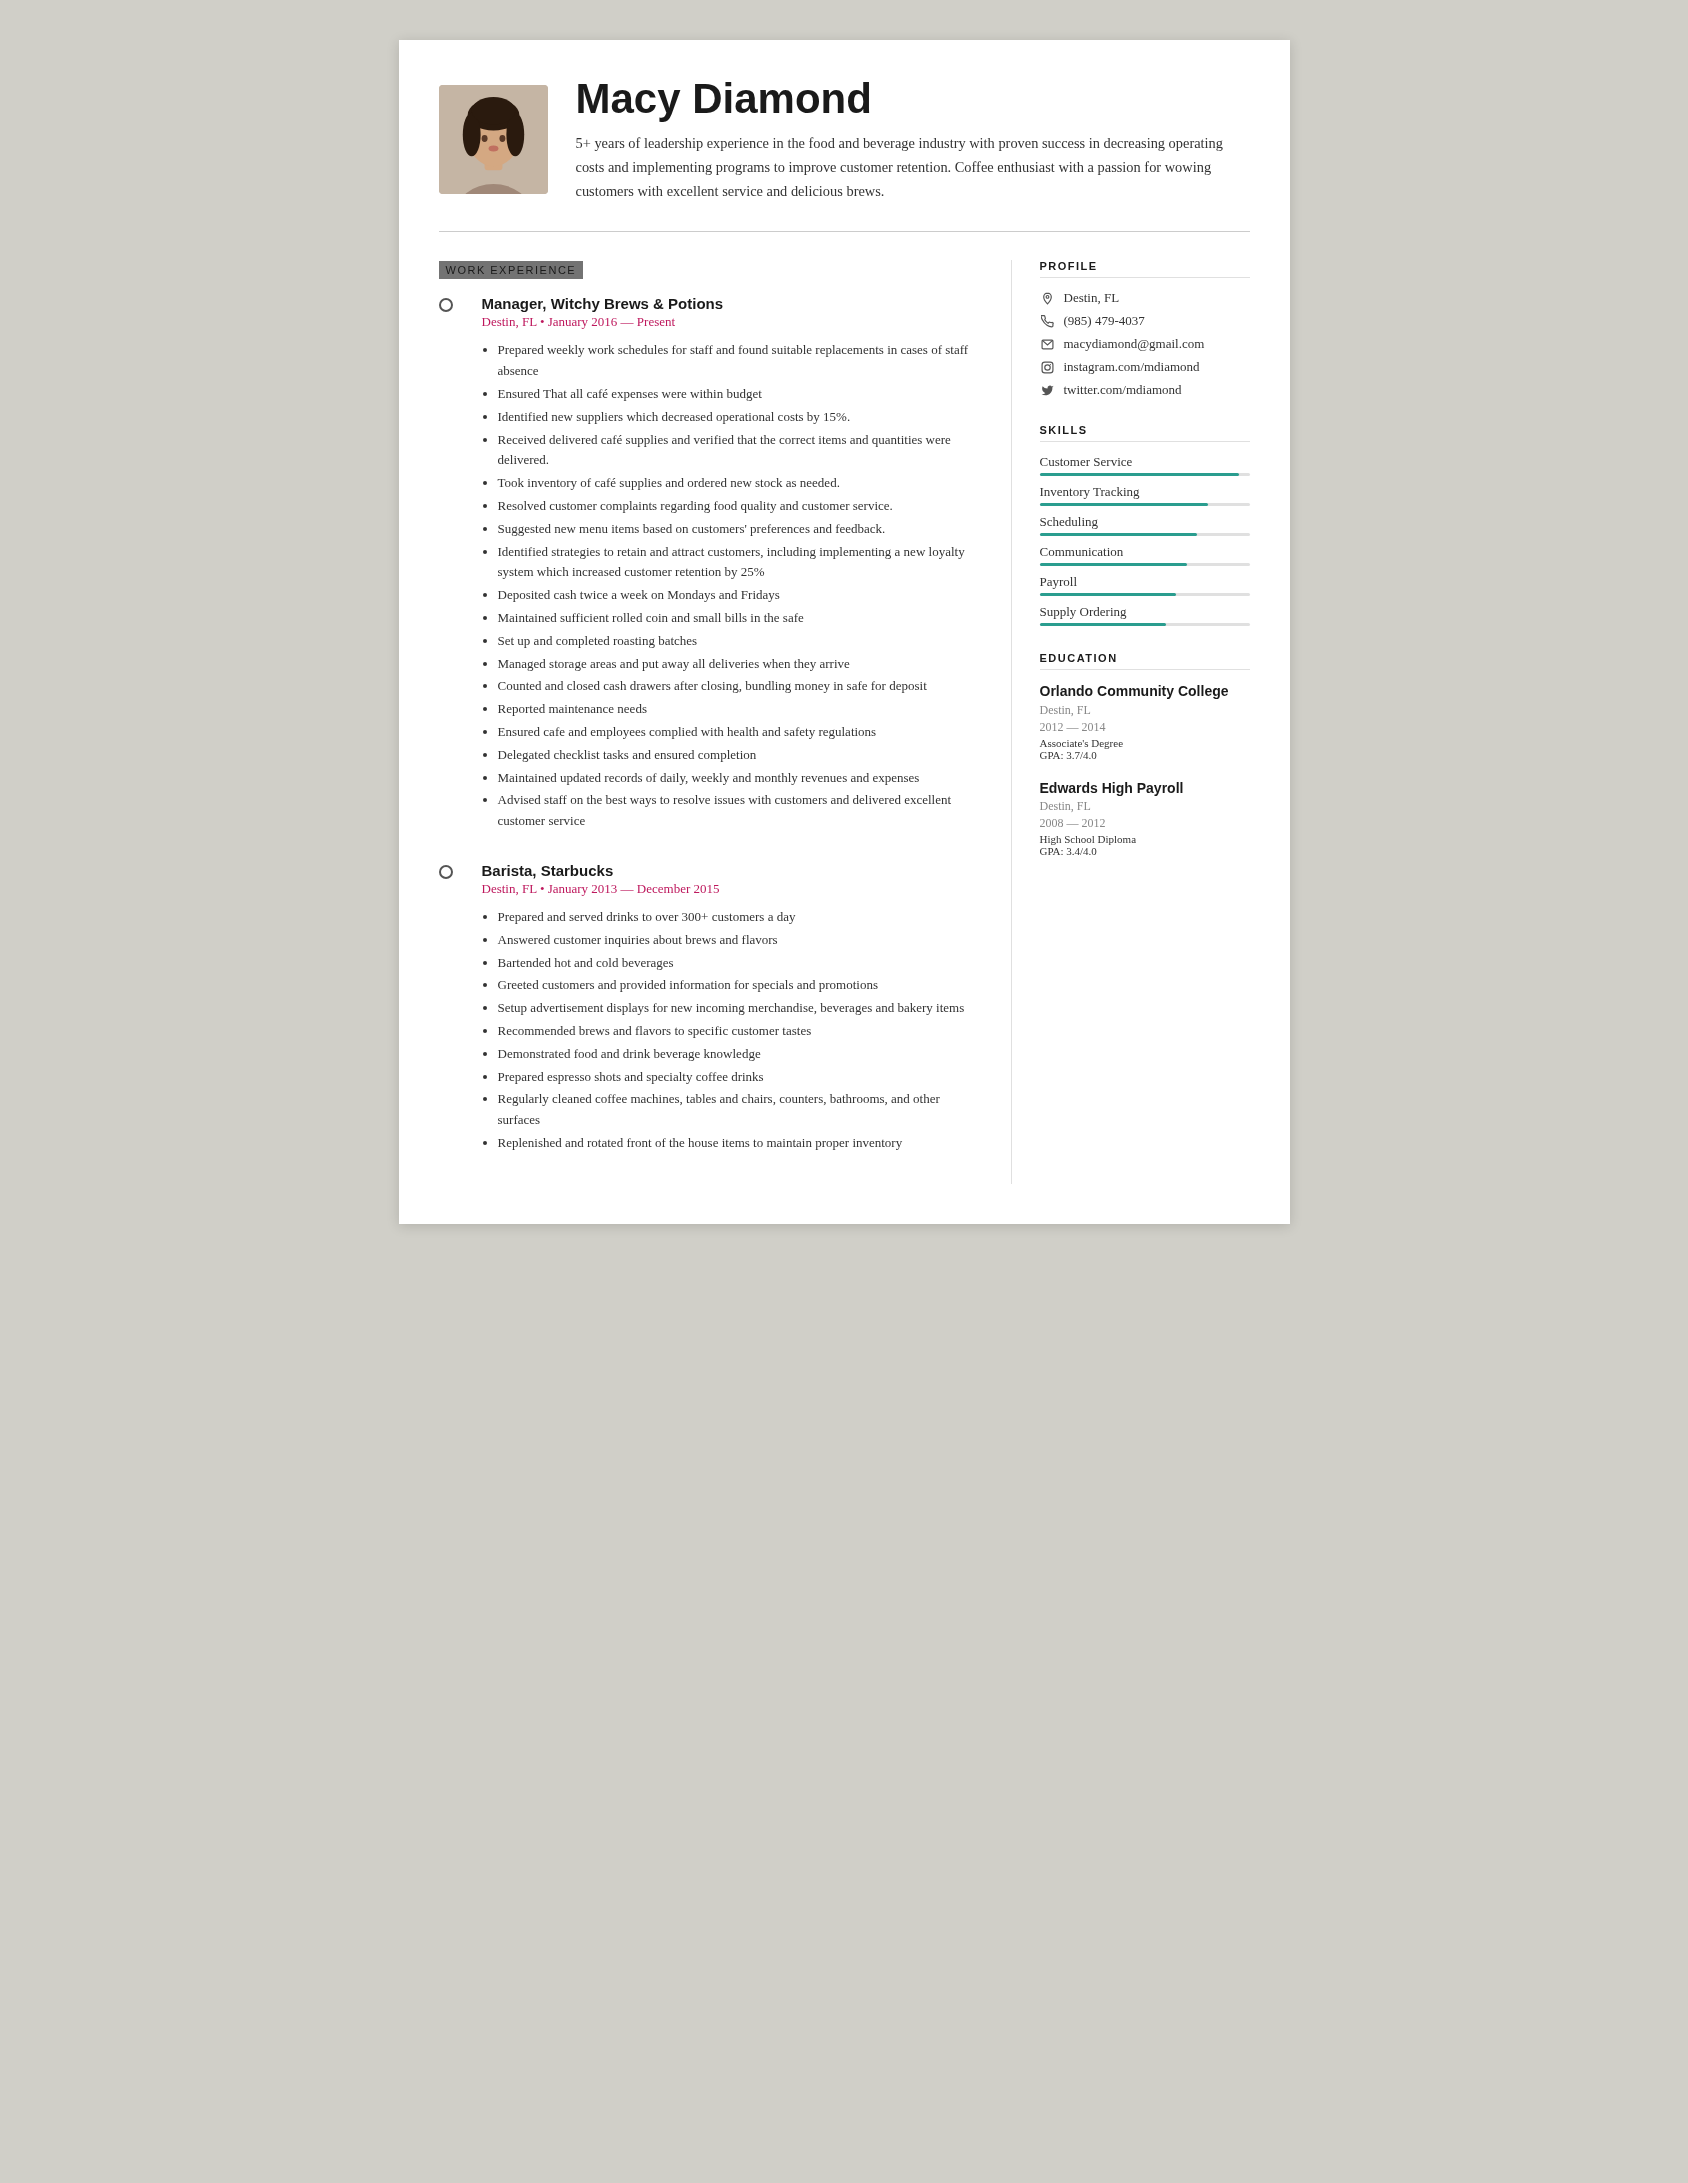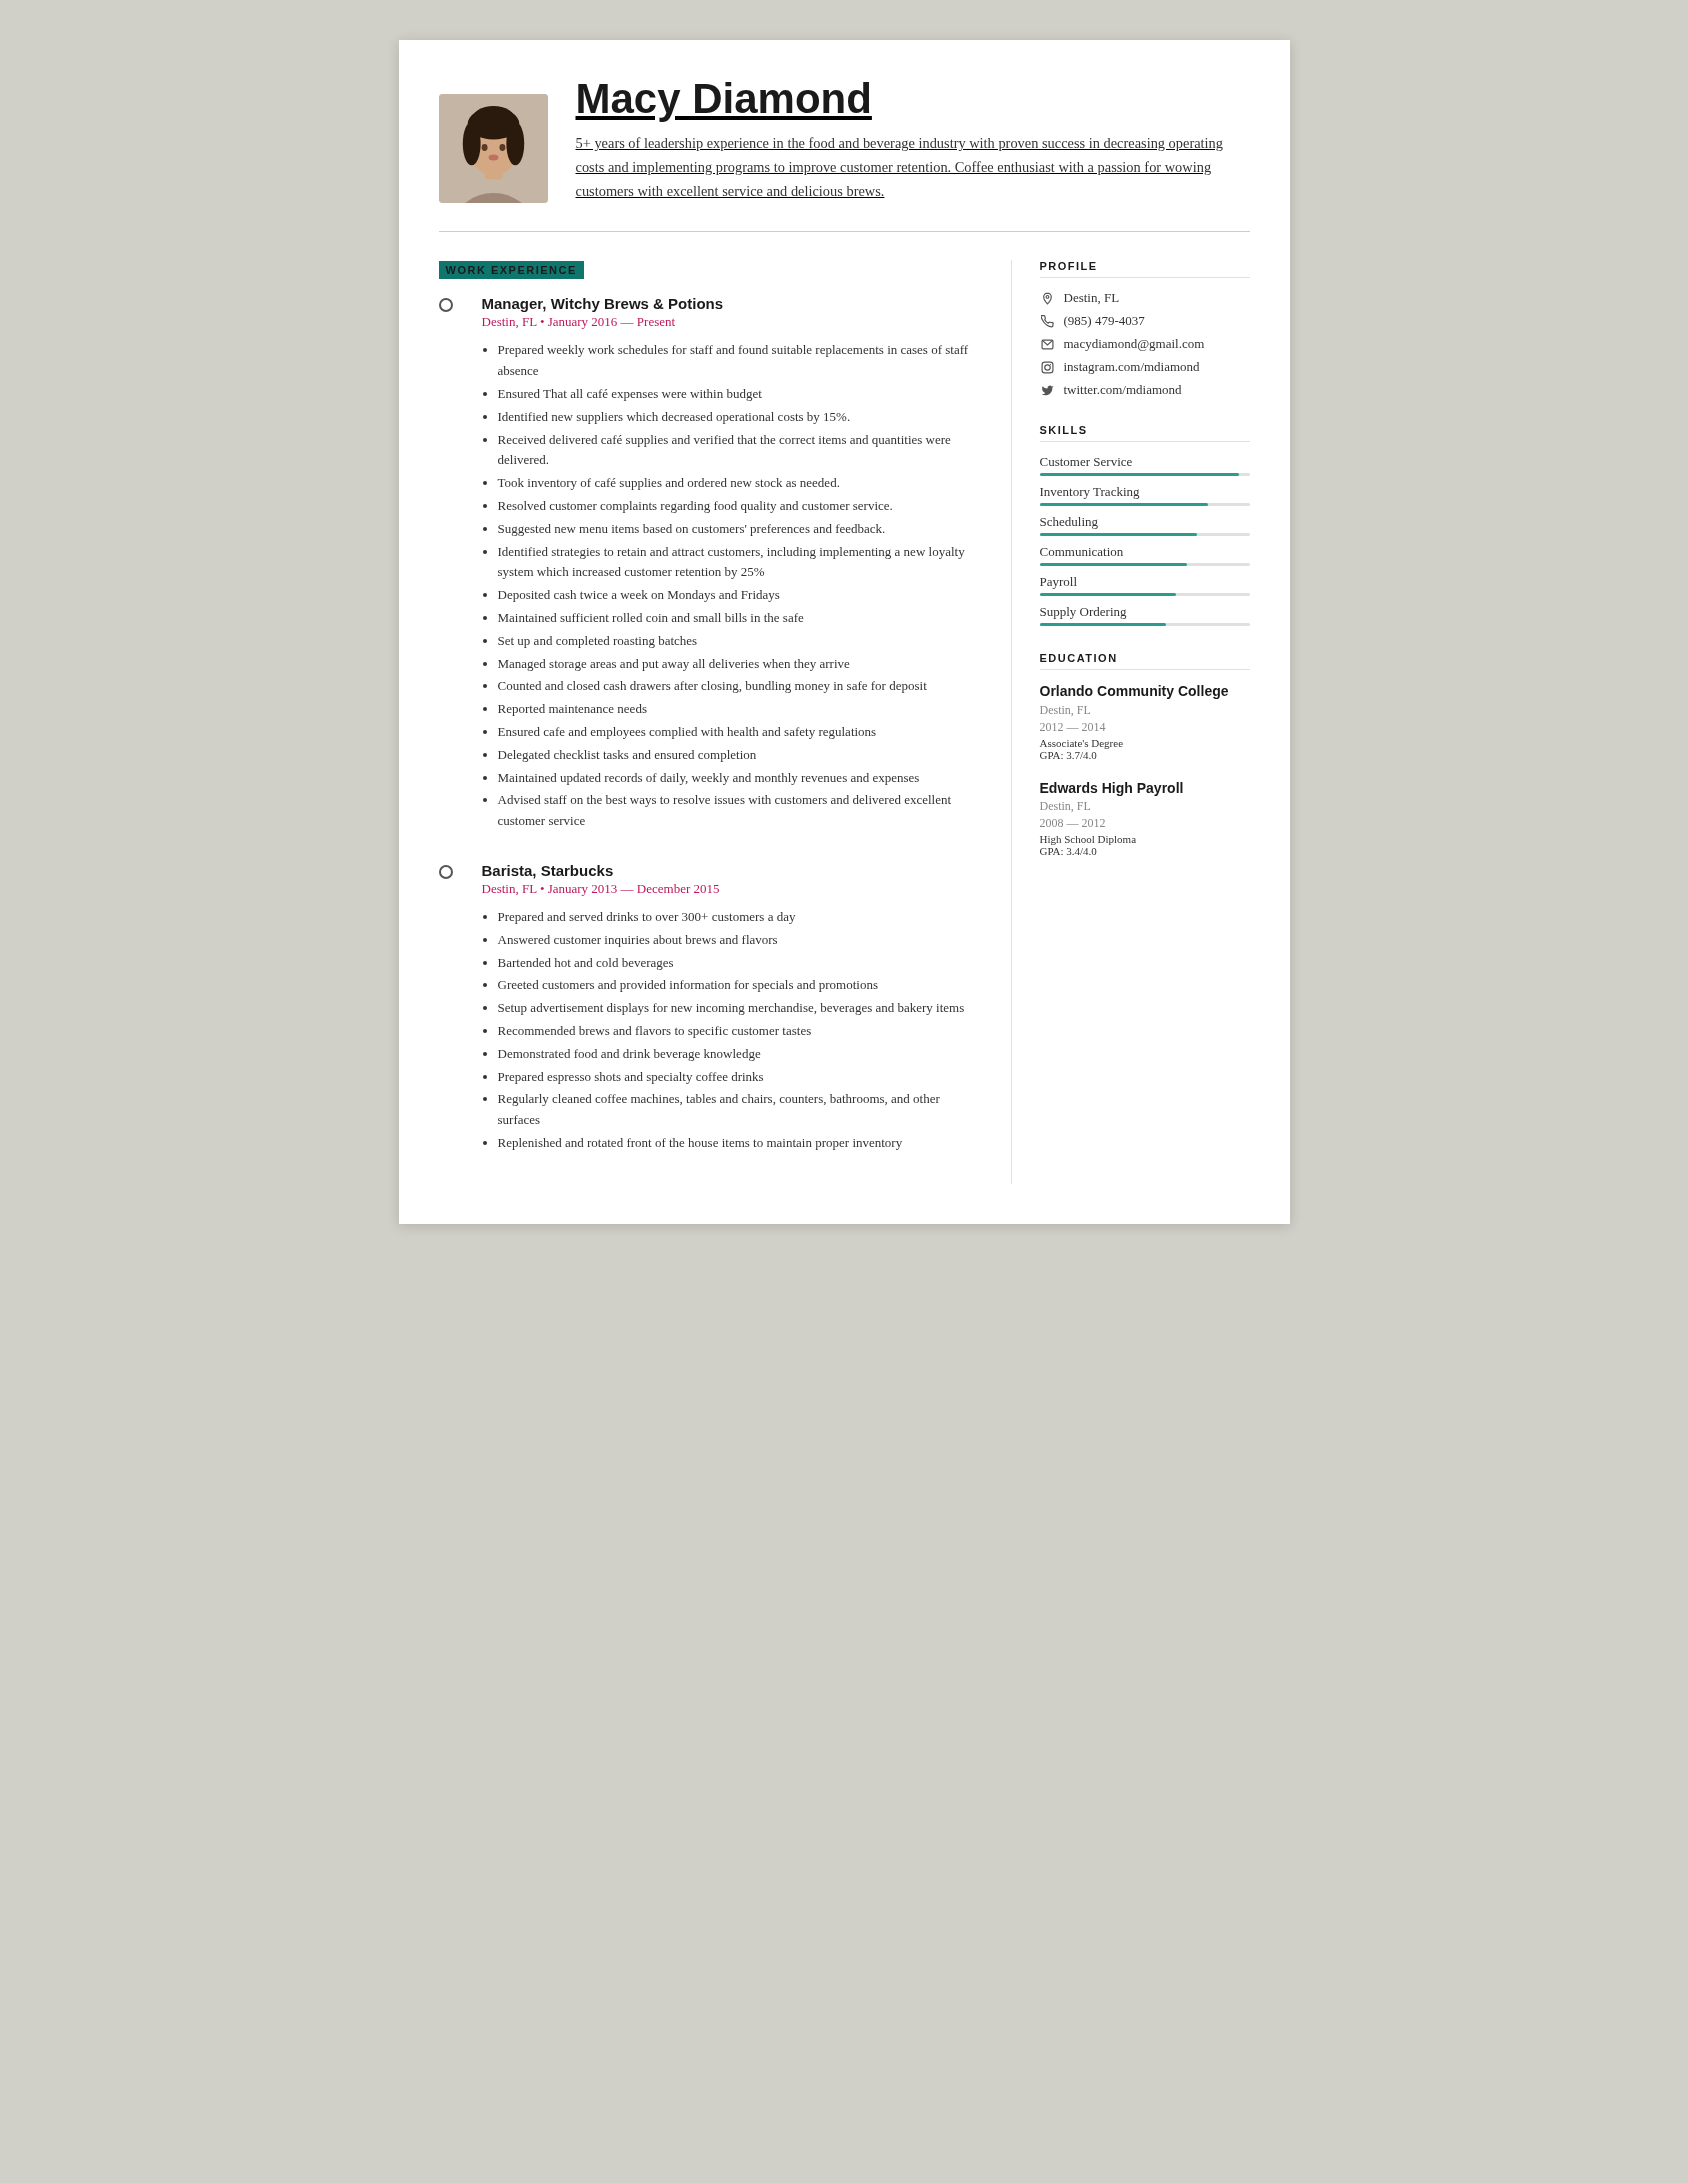--- a/index.html
+++ b/index.html
@@ -15,24 +15,23 @@
     .resume-page {
       background: #fff;
       width: 891px;
       min-height: 1148px;
       padding: 0;
       box-shadow: 0 2px 12px rgba(0,0,0,0.15);
     }
     
     .header {
       display: flex;
-      align-items: flex-end;
+      align-items: center;
       padding: 36px 48px 28px 40px;
       gap: 28px;
-      text-decoration: underline;
     }
     .avatar {
       width: 109px;
       height: 109px;
       flex-shrink: 0;
       background: #c9b8a8;
       border-radius: 4px;
       overflow: hidden;
       display: flex;
       align-items: center;
@@ -69,27 +68,27 @@
     }
     
     .left-col {
       flex: 1;
       padding-right: 36px;
       border-right: 1px solid #e0e0e0;
     }
     .section-title {
       font-family: Arial, Helvetica, sans-serif;
       font-size: 11px;
-      font-weight: 700;
+      font-weight: 400;
       letter-spacing: 1.5px;
       text-transform: uppercase;
       color: #1a1a1a;
       margin-bottom: 16px;
       padding: 3px 7px;
-      background: #0f766e;
+      background: #737373;
       display: inline-block;
     }
     .job-entry {
       display: flex;
       gap: 29px;
       margin-bottom: 28px;
     }
     .job-dot-col {
       display: flex;
       flex-direction: column;

